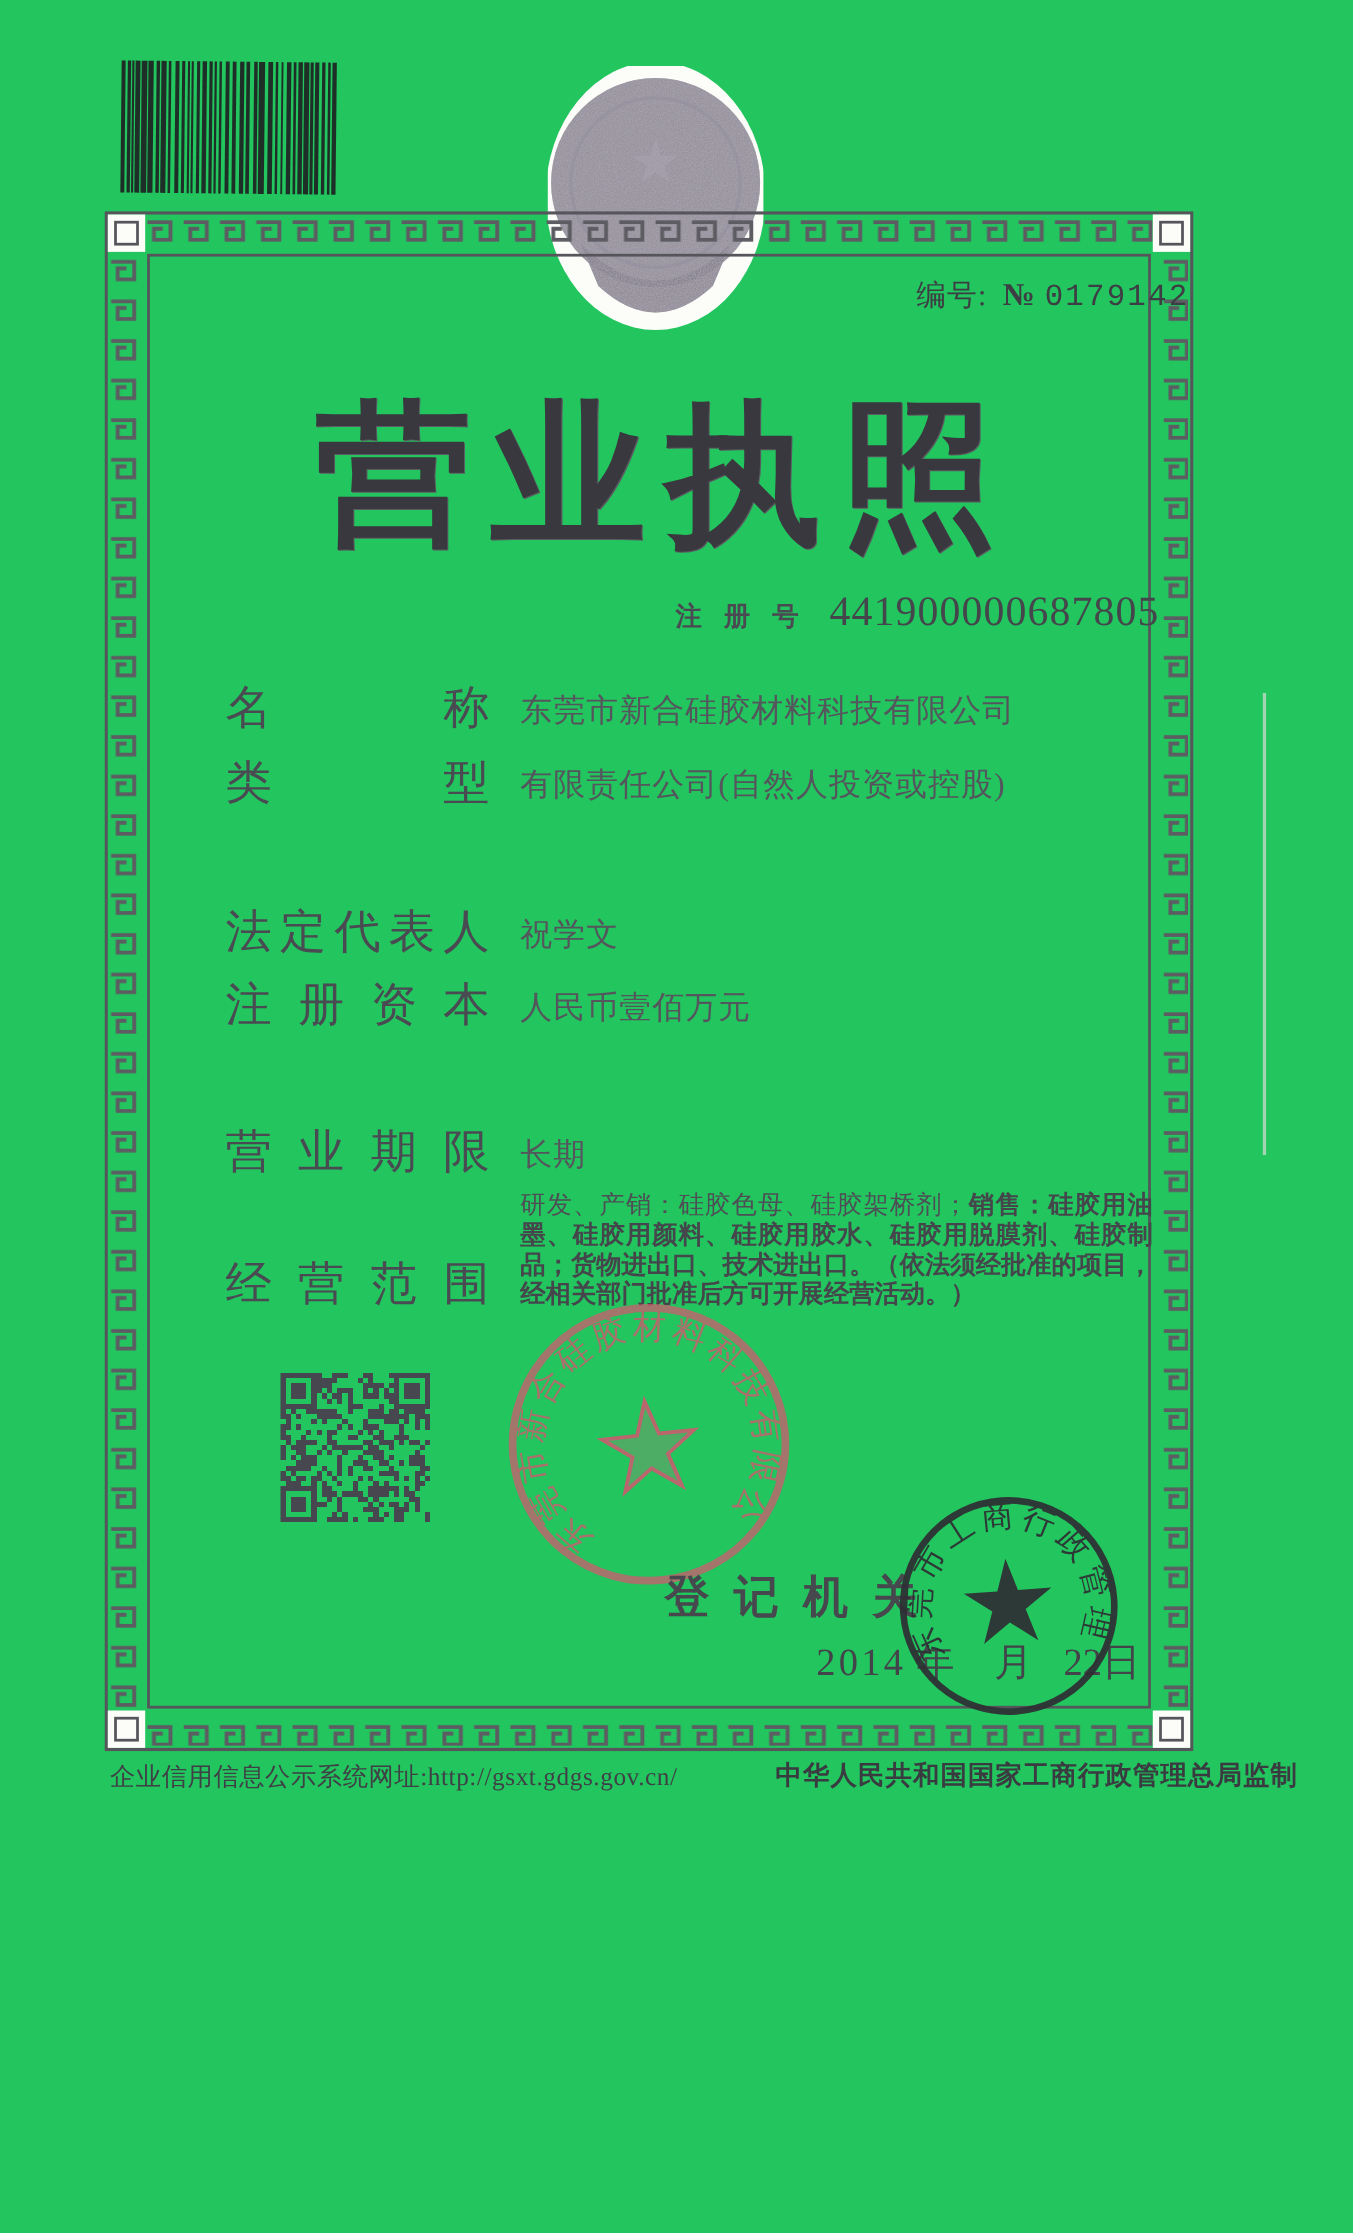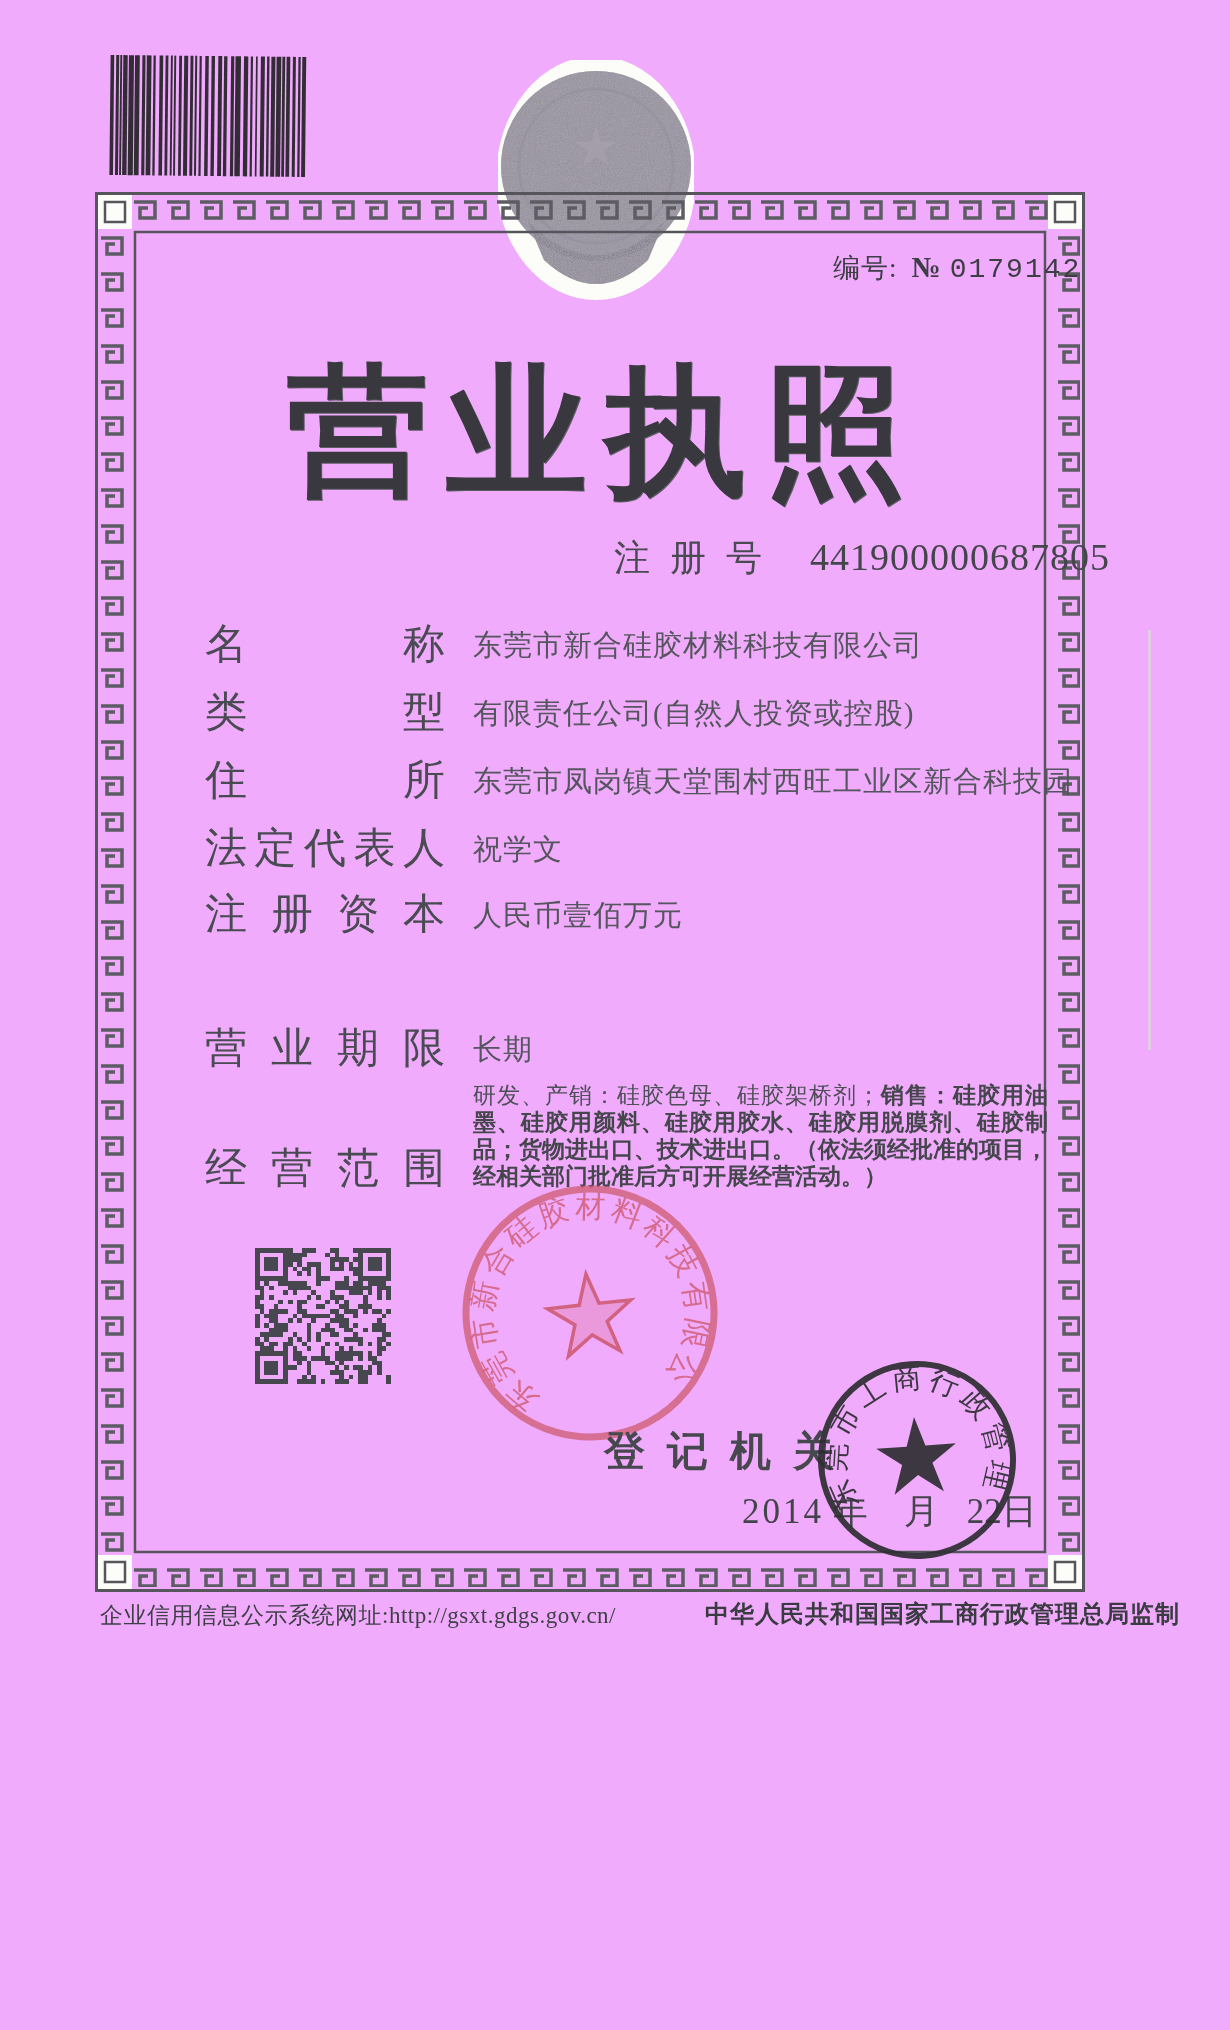--- a/index.html
+++ b/index.html
@@ -1,31 +1,31 @@
 <!DOCTYPE html>
 <html style="--seal-red: #cf5a70; --stamp-ink: #2e2e33; --text-ink: #4b4b52; --title-ink: #38383e; --border-ink: #5c5c62;"><head>
 <meta charset="utf-8">
 <style>
   html,body{margin:0;padding:0;background:#ffffff;}
-  .page{position:relative;width:1230px;height:2030px;background:#f0abfc;overflow:hidden;
+  .page{position:relative;width:1230px;height:2030px;background:#22c55e;overflow:hidden;
         font-family:"Liberation Serif",serif;color:var(--text-ink,#4b4b52);}
   svg{display:block;}
   .abs{position:absolute;}
 
   .serial{left:833px;top:250px;font-size:27px;letter-spacing:1px;color:#3d3d44;white-space:nowrap;}
   .serial .no{font-weight:bold;font-size:29px;margin:0 8px 0 14px;}
   .serial .digits{font-family:"Liberation Mono",monospace;font-size:28px;letter-spacing:2px;}
 
   .title{left:95px;top:338px;width:990px;margin:0;padding-left:30px;box-sizing:border-box;
          text-align:center;font-size:141px;font-weight:800;letter-spacing:18px;
          color:var(--title-ink,#38383e);font-family:"Liberation Sans",sans-serif;
          text-shadow:1px 1px 0 #5b5b61;}
 
   .regno{left:614px;top:534px;white-space:nowrap;color:#45454c;}
-  .regno .lbl{font-size:36px;letter-spacing:20px;margin-right:24px;color:#4a4a52;}
+  .regno .lbl{font-size:24px;letter-spacing:20px;margin-right:4px;color:#4a4a52;font-weight:bold;}
   .regno .val{font-size:38px;letter-spacing:1px;}
 
   .row{position:absolute;left:205px;display:flex;align-items:flex-end;}
   .flabel{width:240px;font-size:42px;font-weight:500;color:#4a4a52;
           text-align:justify;text-align-last:justify;line-height:1.05;}
   .fvalue{margin-left:28px;padding-top:8px;font-size:29px;letter-spacing:1px;color:#55555d;white-space:nowrap;}
   .fvalue.scope{white-space:normal;width:575px;font-size:23px;line-height:1.18;padding-top:4px;
                 text-align:justify;letter-spacing:0;color:#4e4e56;}
   .fvalue.scope .b2{font-weight:bold;color:#45454c;}
 
@@ -144,24 +144,20 @@
     <span class="val">441900000687805</span>
   </div>
 
   <div class="row" style="top:618px">
     <div class="flabel">名称</div>
     <div class="fvalue">东莞市新合硅胶材料科技有限公司</div>
   </div>
   <div class="row" style="top:686px">
     <div class="flabel">类型</div>
     <div class="fvalue">有限责任公司(自然人投资或控股)</div>
-  </div>
-  <div class="row" style="top:754px">
-    <div class="flabel">住所</div>
-    <div class="fvalue">东莞市凤岗镇天堂围村西旺工业区新合科技园</div>
   </div>
   <div class="row" style="top:822px">
     <div class="flabel">法定代表人</div>
     <div class="fvalue">祝学文</div>
   </div>
   <div class="row" style="top:888px">
     <div class="flabel">注册资本</div>
     <div class="fvalue">人民币壹佰万元</div>
   </div>
   <div class="row" style="top:1022px">

